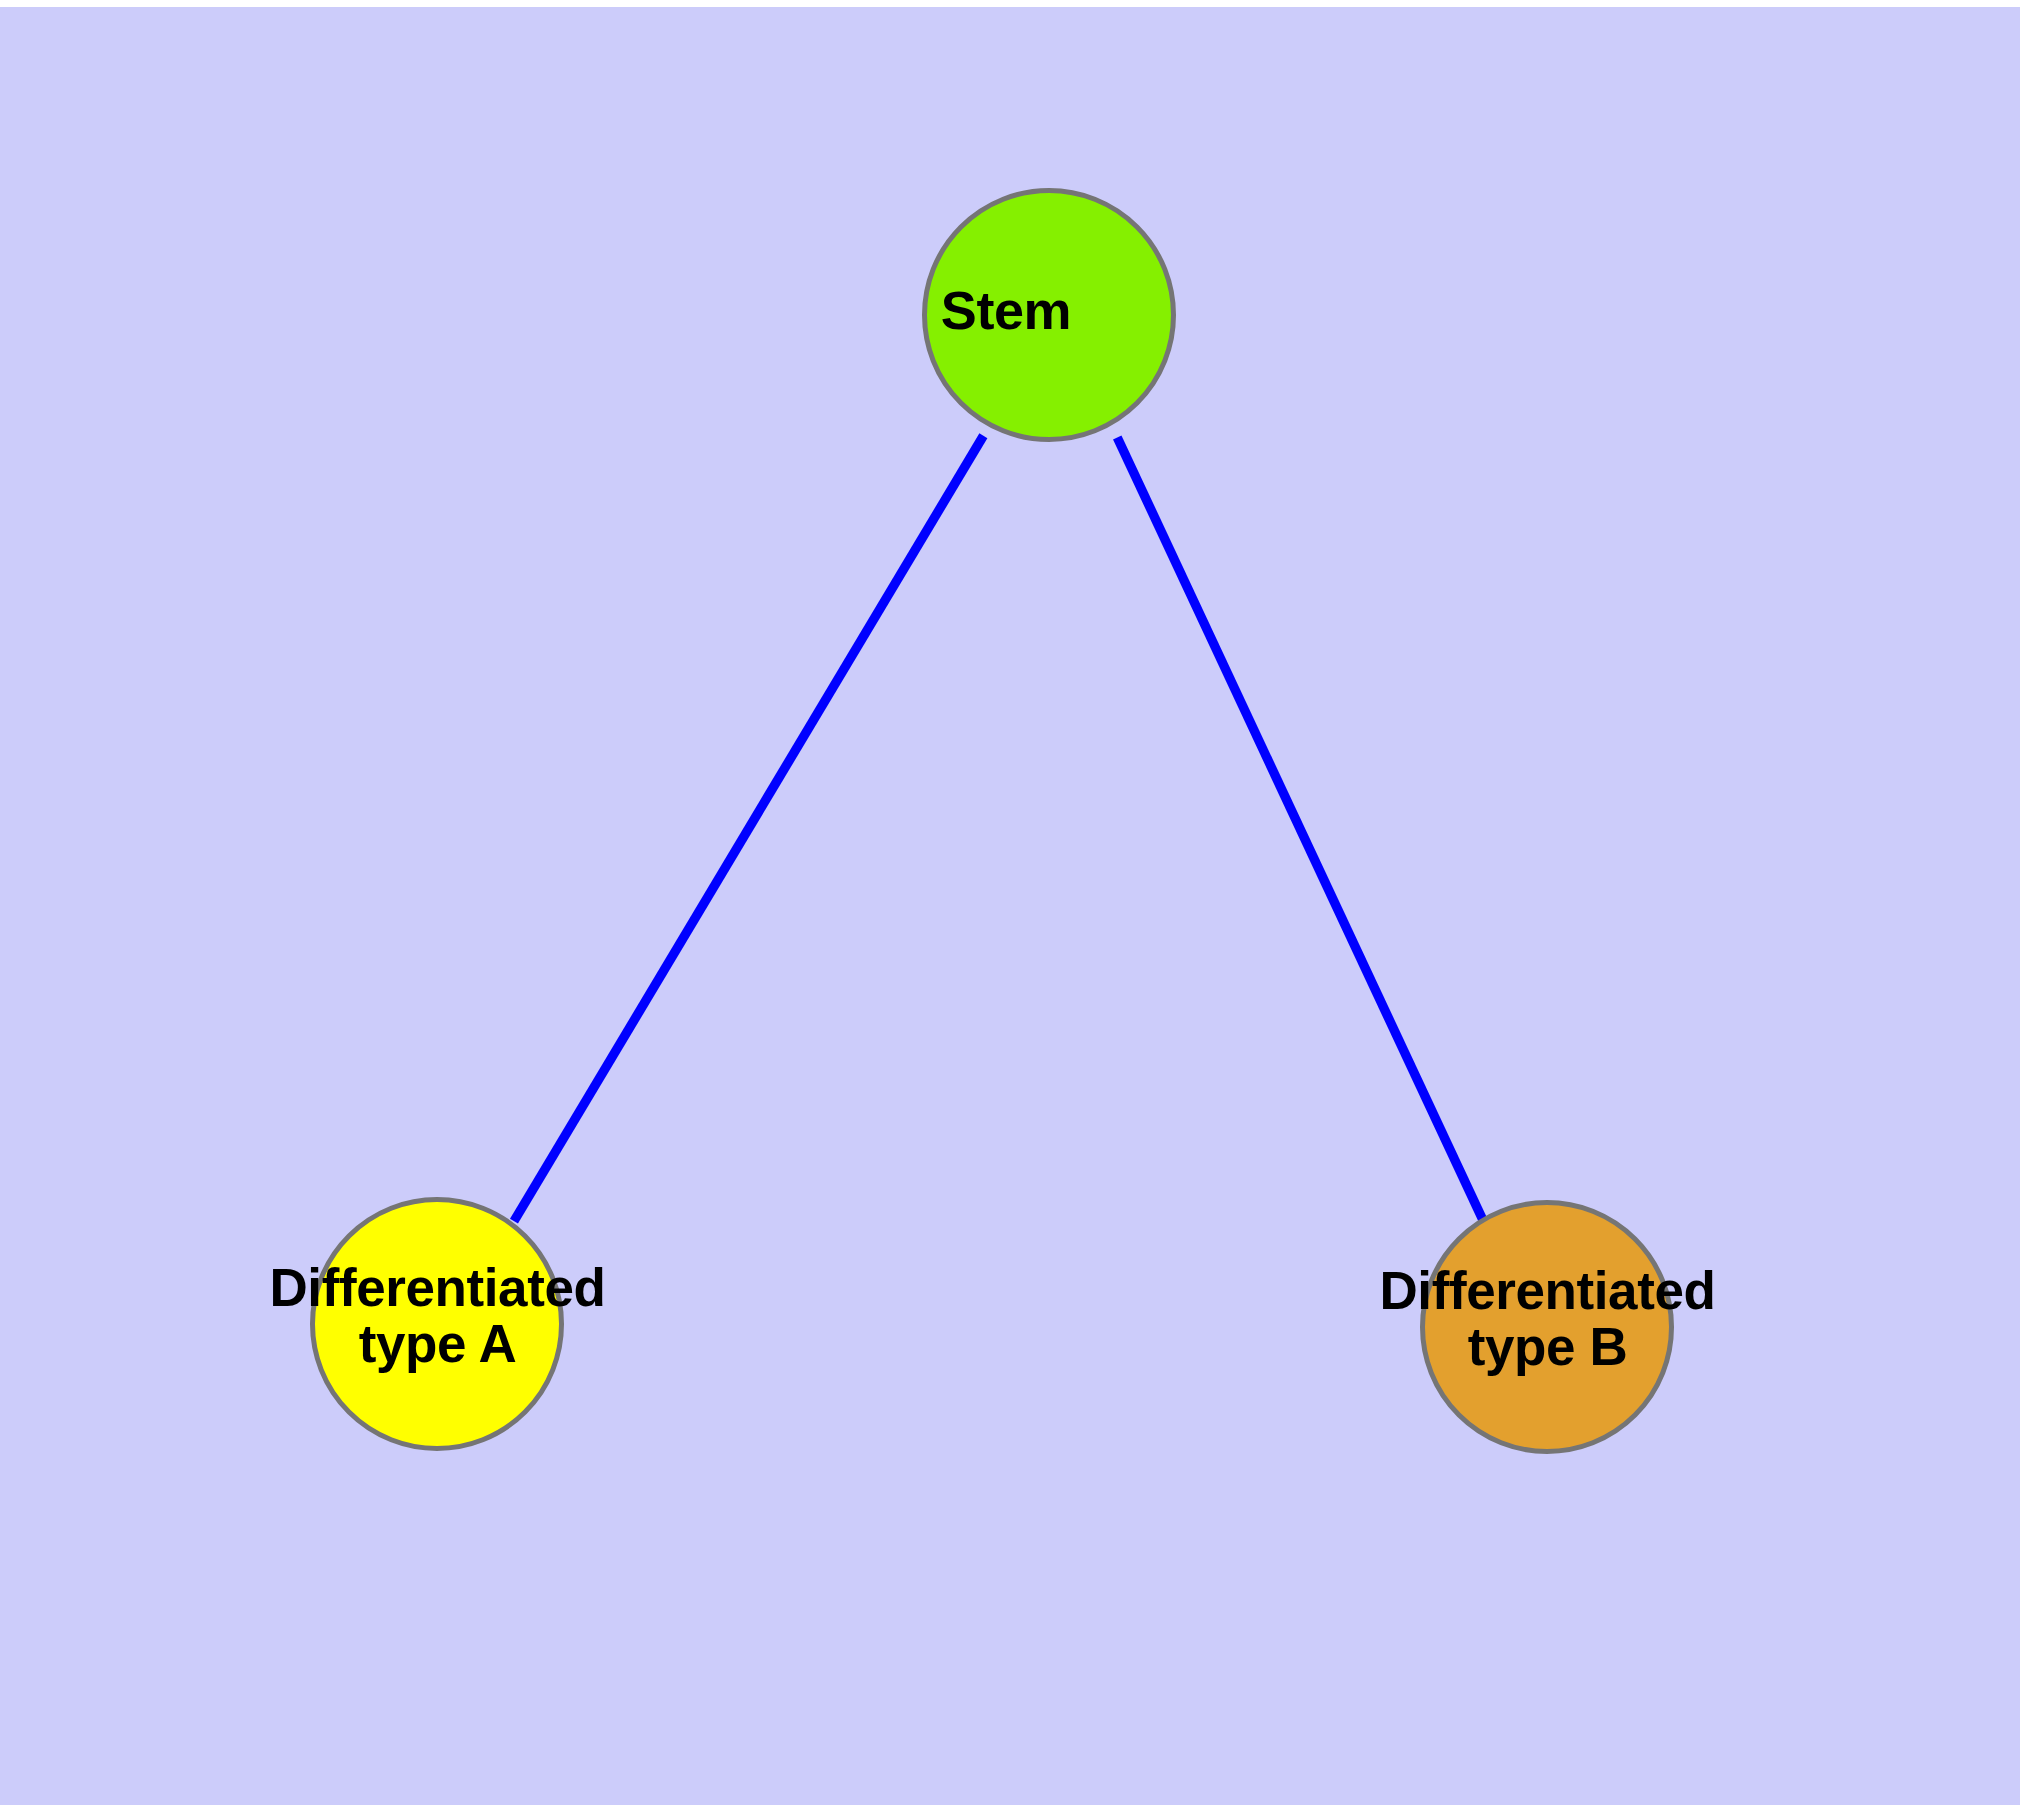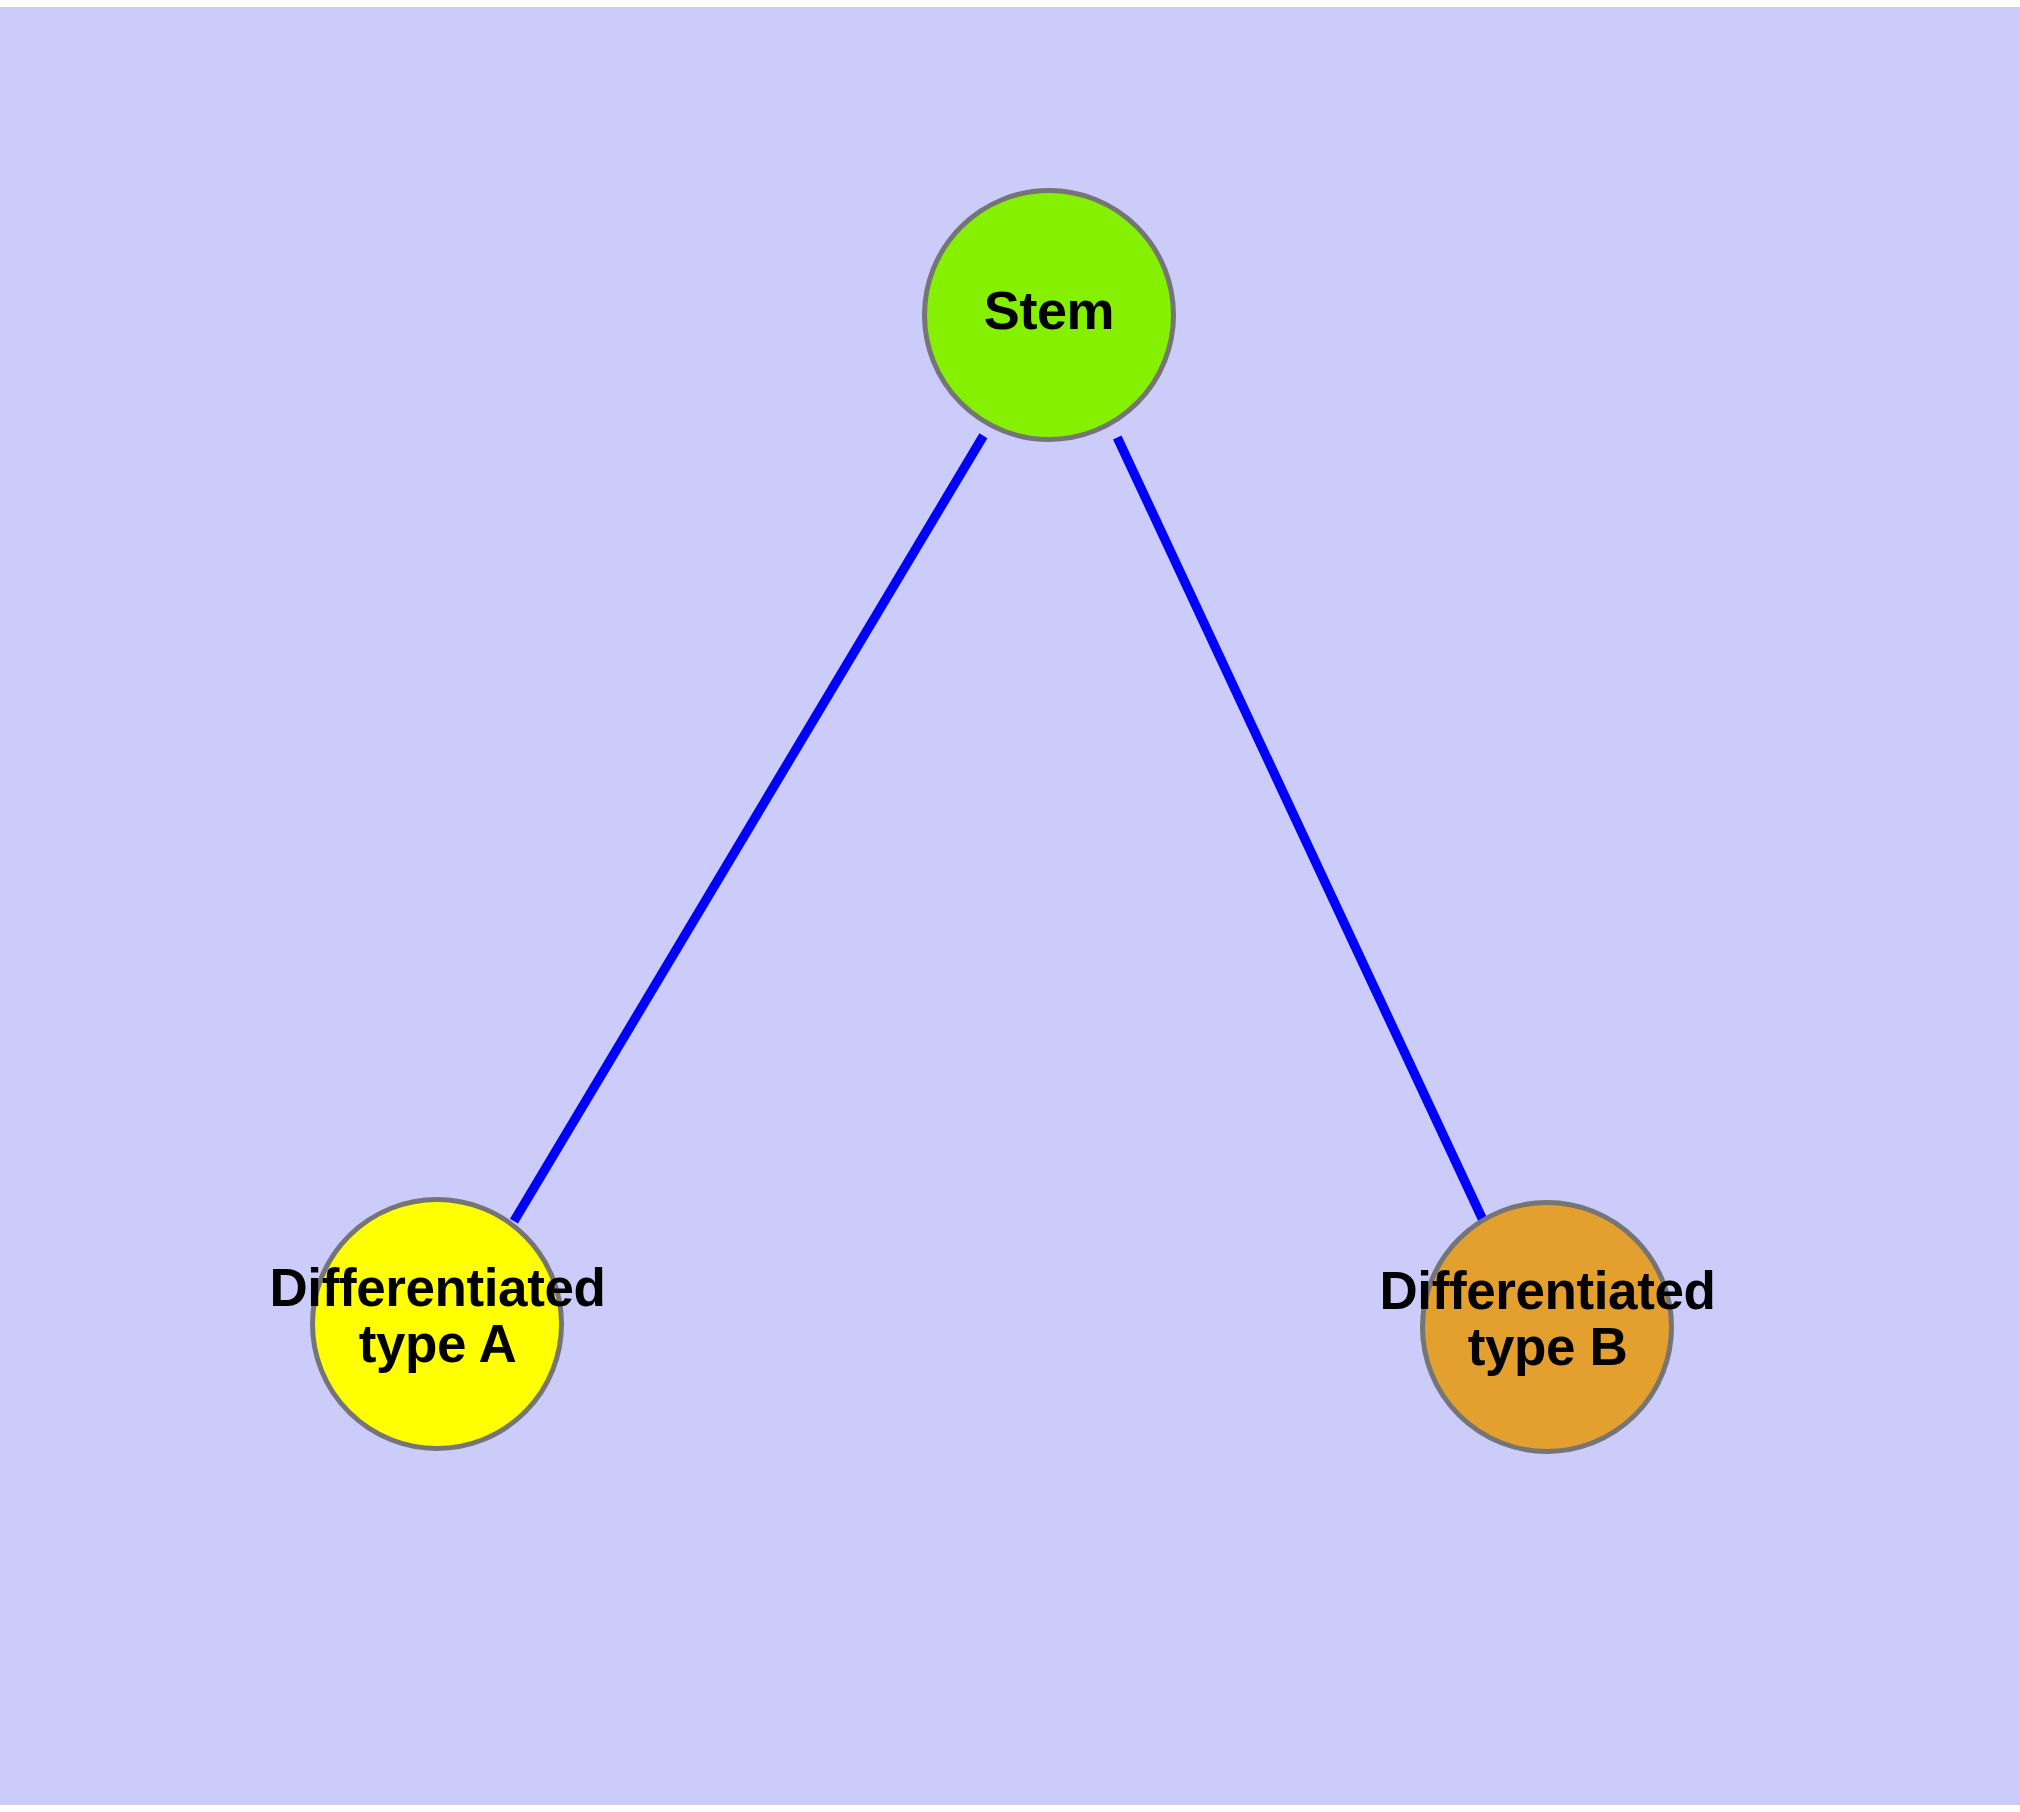--- a/index.html
+++ b/index.html
@@ -46,21 +46,21 @@
     letter-spacing: -0.4px;
   }
   #node-stem {
     left: 922px;
     top: 181px;
     width: 254px;
     height: 254px;
     background: #85f000;
   }
   #label-stem {
-    left: 837px;
+    left: 794px;
     top: 275px;
     width: 424px;
     font-size: 54px;
   }
   #node-diff-a {
     left: 310px;
     top: 1190px;
     width: 254px;
     height: 254px;
     background: #ffff00;

